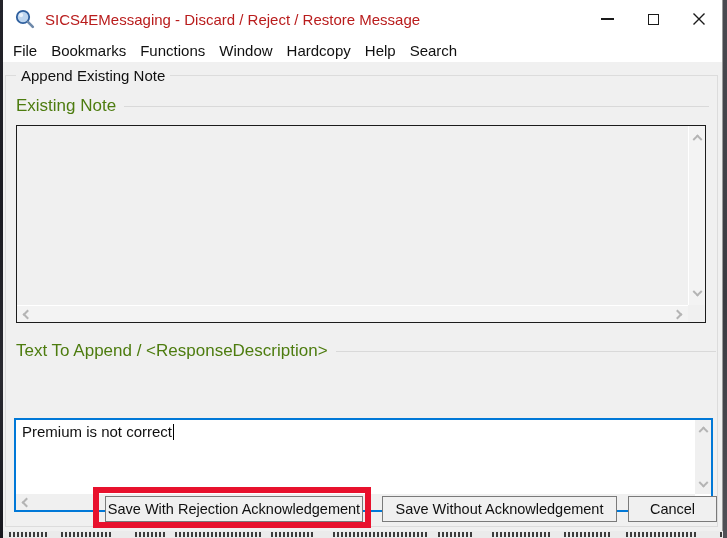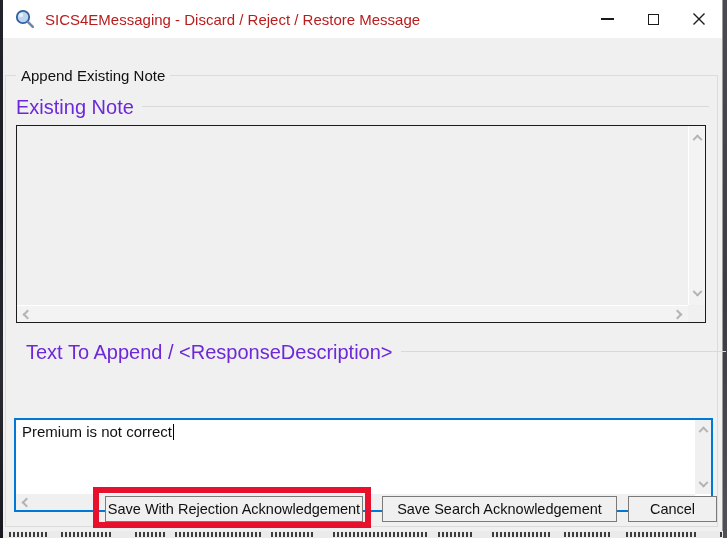--- a/index.html
+++ b/index.html
@@ -24,24 +24,24 @@
 
   .menubar{position:absolute;left:0;top:38px;width:100%;height:24px;background:#ffffff;display:flex;align-items:center;padding-left:3px;}
   .menu-item{font-size:15px;color:#101010;padding:0 7px;white-space:nowrap;}
 
   .bodyarea{position:absolute;left:0;top:62px;width:100%;height:469px;background:#f0f0f0;padding-left:27px;}
 
   .groupbox{position:absolute;left:2px;top:13px;width:713px;height:452px;border:1px solid #dcdcdc;}
   .group-legend{position:absolute;left:10px;top:-9px;background:#f0f0f0;padding:0 5px;font-size:15px;color:#101010;white-space:nowrap;}
 
   .labelrow{position:absolute;display:flex;align-items:flex-start;}
-  .labelrow .sublabel{font-size:20px;color:#6d28d9;white-space:nowrap;}
+  .labelrow .sublabel{font-size:17px;color:#4d7c0f;white-space:nowrap;}
   .labelrow .rule{flex:1;border-top:1px solid #d9d9d9;margin-left:8px;margin-top:10px;}
   .r1{left:13px;top:34px;width:693px;}
-  .r2{left:23px;top:279px;width:700px;}
+  .r2{left:13px;top:279px;width:700px;}
 
   
   .textarea1{position:absolute;left:13px;top:63px;width:690px;height:198px;background:#f0f0f0;border:1px solid #1c1c1c;}
   .ta-content{position:absolute;left:0;top:0;right:17px;bottom:17px;padding:3px 6px;font-size:15px;color:#101010;overflow:hidden;}
 
   .vscroll{position:absolute;right:0;top:0;bottom:17px;width:17px;background:#f3f3f3;border-left:1px solid #ffffff;display:flex;flex-direction:column;justify-content:space-between;align-items:center;padding:7px 0;}
   .hscroll{position:absolute;left:0;right:17px;bottom:0;height:17px;background:#f3f3f3;border-top:1px solid #ffffff;display:flex;justify-content:space-between;align-items:center;padding:0 7px;}
 
   .chev{display:block;width:7px;height:7px;border:0 solid #b4b4b4;}
   .chev.up{border-left-width:2px;border-top-width:2px;transform:rotate(45deg) translate(2px,2px);}
@@ -92,20 +92,29 @@
             <span class="glyph-max"></span>
           </div>
         <div class="ctrl">
           <svg width="14" height="14" viewBox="0 0 14 14">
               <path d="M1.5 1.5 L12.5 12.5 M12.5 1.5 L1.5 12.5" stroke="#1a1a1a" stroke-width="1.4"></path>
             </svg>
         </div>
       </div>
     </div>
 
+    <div class="menubar">
+      <span class="menu-item">File</span>
+      <span class="menu-item">Bookmarks</span>
+      <span class="menu-item">Functions</span>
+      <span class="menu-item">Window</span>
+      <span class="menu-item">Hardcopy</span>
+      <span class="menu-item">Help</span>
+      <span class="menu-item">Search</span>
+    </div>
 
     <div class="bodyarea">
 
       <div class="groupbox">
         <span class="group-legend">Append Existing Note</span>
       </div>
 
       <div class="labelrow r1">
         <span class="sublabel">Existing Note</span>
         <span class="rule"></span>
@@ -134,20 +143,20 @@
           <span class="chev up"></span>
           <span class="chev down"></span>
         </div>
         <div class="hscroll">
           <span class="chev left"></span>
           <span class="chev right"></span>
         </div>
       </div>
 
       <div class="btn b1">Save With Rejection Acknowledgement</div>
-      <div class="btn b2">Save Search Acknowledgement</div>
+      <div class="btn b2">Save Without Acknowledgement</div>
       <div class="btn b3">Cancel</div>
 
       <div class="redrect"></div>
 
     </div>
   </div>
 </div>
 
 </body></html>

